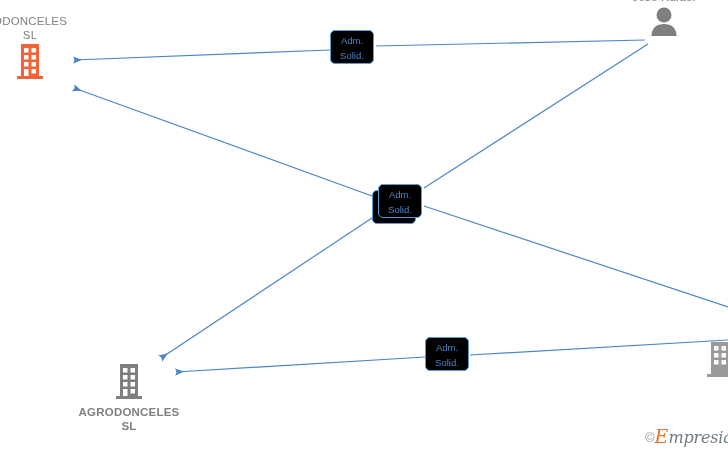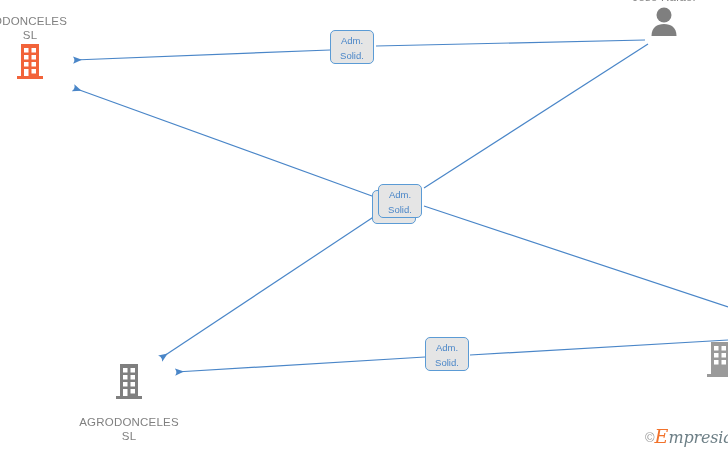--- a/index.html
+++ b/index.html
@@ -54,41 +54,42 @@
   #node-person .node-label {
     margin-bottom: 2px;
   }
   
   #node-agrodonceles {
     left: 60px;
     top: 362px;
     width: 138px;
   }
   #node-agrodonceles .node-label {
-    margin-top: 15px;
+    margin-top: 5px;
+    font-weight: bold;
   }
   
   #node-right-clipped {
     left: 706px;
     top: 340px;
     width: 120px;
     text-align: left;
   }
   #node-right-clipped .node-icon {
     margin: 0;
   }
   
   .rel-label {
     position: absolute;
     box-sizing: border-box;
     width: 44px;
     height: 34px;
     border: 1px solid #5b9bd5;
     border-radius: 5px;
-    background: #e5e5e5;
+    background: #000000;
     color: #4a86c8;
     font-size: 9.5px;
     line-height: 15px;
     padding-top: 2px;
     text-align: center;
   }
   .rel-label span {
     display: block;
   }
   .rel-stack {

